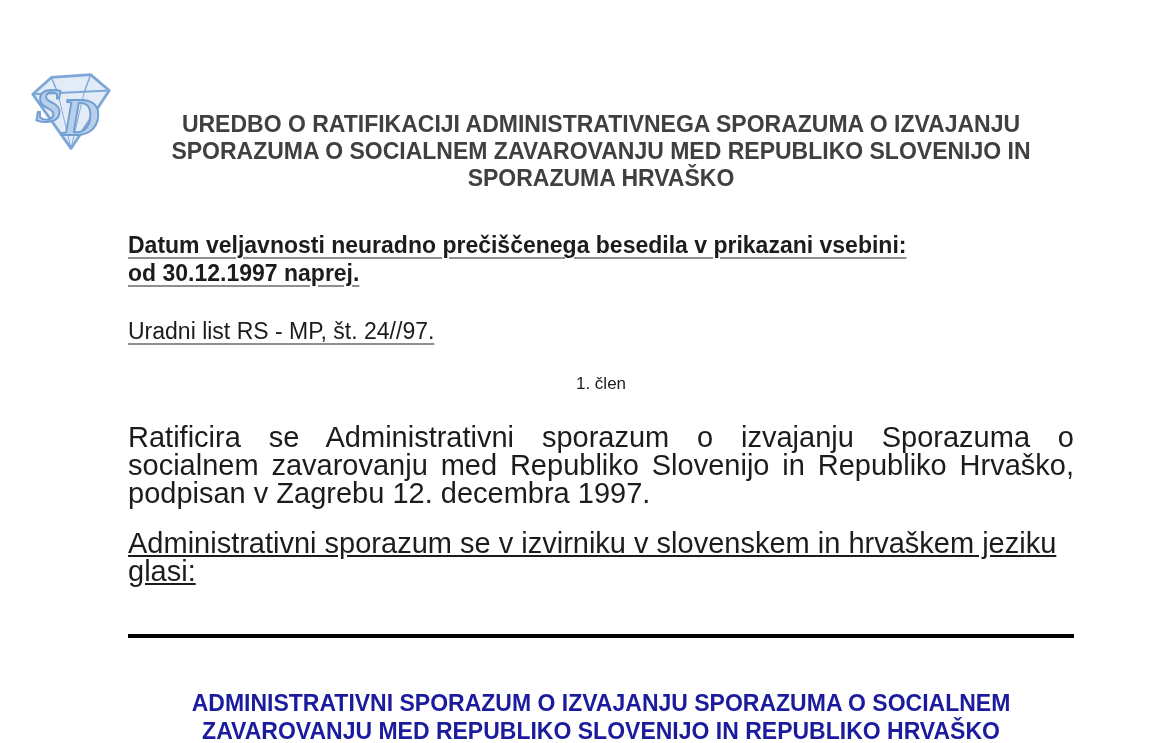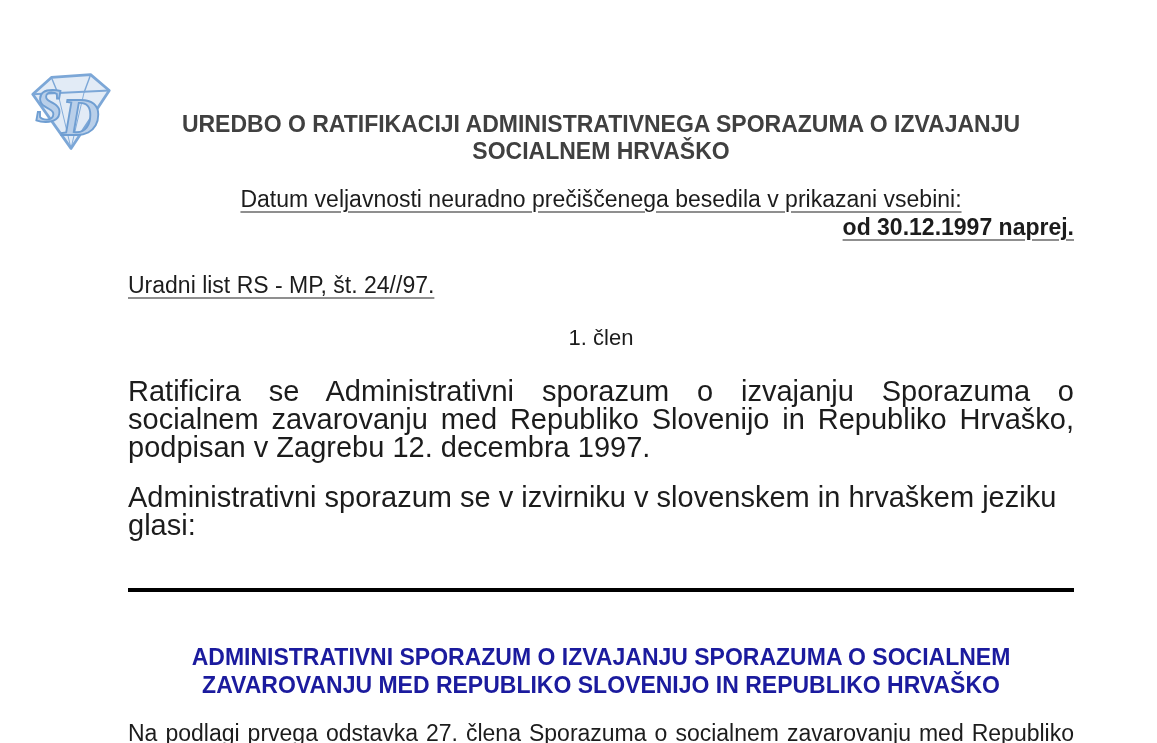--- a/index.html
+++ b/index.html
@@ -25,57 +25,58 @@
   }
   .decree-title {
     margin-top: 111px;
     font-size: 23px;
     font-weight: bold;
     line-height: 27px;
     text-align: center;
     color: #404040;
   }
   .validity-note {
-    margin-top: 20px;
+    margin-top: 39px;
     font-size: 23px;
     line-height: 28px;
-    text-align: center;
+    text-align: left;
+    font-weight: bold;
   }
   .validity-date {
     font-size: 23px;
     line-height: 28px;
     font-weight: bold;
-    text-align: right;
+    text-align: left;
   }
   .gazette {
     margin-top: 30px;
     font-size: 23px;
     line-height: 28px;
     text-align: left;
   }
   .underlined {
     text-decoration: underline;
     text-decoration-color: #8f8f8f;
     text-decoration-thickness: 2px;
     text-underline-offset: 4px;
   }
   .article-number {
     margin-top: 25px;
-    font-size: 22px;
+    font-size: 17px;
     line-height: 28px;
     text-align: center;
   }
   .article-number.second { margin-top: 23px; }
   .article-body {
     margin-top: 25px;
     font-size: 29px;
     line-height: 28px;
     text-align: justify;
   }
-  .article-body.single { margin-top: 22px; text-align: left; }
+  .article-body.single { margin-top: 22px; text-align: left; text-decoration: underline; }
   .divider {
     margin-top: 49px;
     height: 4px;
     width: 946px;
     background: #000000;
     border: none;
   }
   .agreement-title {
     margin-top: 51px;
     font-size: 23px;
@@ -108,21 +109,22 @@
     <polyline points="64,24 50,84" fill="none" stroke="#7ca7d7" stroke-width="1"></polyline>
 
     <text x="12" y="56" font-family="Liberation Serif, DejaVu Serif, serif" font-size="52" font-style="italic" font-weight="bold" fill="#b9cfe9" stroke="#6f9ed2" stroke-width="2">S</text>
     <text x="40" y="70" font-family="Liberation Serif, DejaVu Serif, serif" font-size="56" font-style="italic" font-weight="bold" fill="#b9cfe9" stroke="#6f9ed2" stroke-width="2">D</text>
   </svg>
 
   <div id="content">
 
     <div class="decree-title">
       <div>UREDBO O RATIFIKACIJI ADMINISTRATIVNEGA SPORAZUMA O IZVAJANJU</div>
-      <div>SOCIALNEM HRVAŠKO</div>
+      <div>SPORAZUMA O SOCIALNEM ZAVAROVANJU MED REPUBLIKO SLOVENIJO IN</div>
+      <div>SPORAZUMA HRVAŠKO</div>
     </div>
 
     <div class="validity-note">
       <span class="underlined">Datum veljavnosti neuradno prečiščenega besedila v prikazani vsebini:</span>
     </div>
 
     <div class="validity-date">
       <span class="underlined">od 30.12.1997 naprej.</span>
     </div>
 

